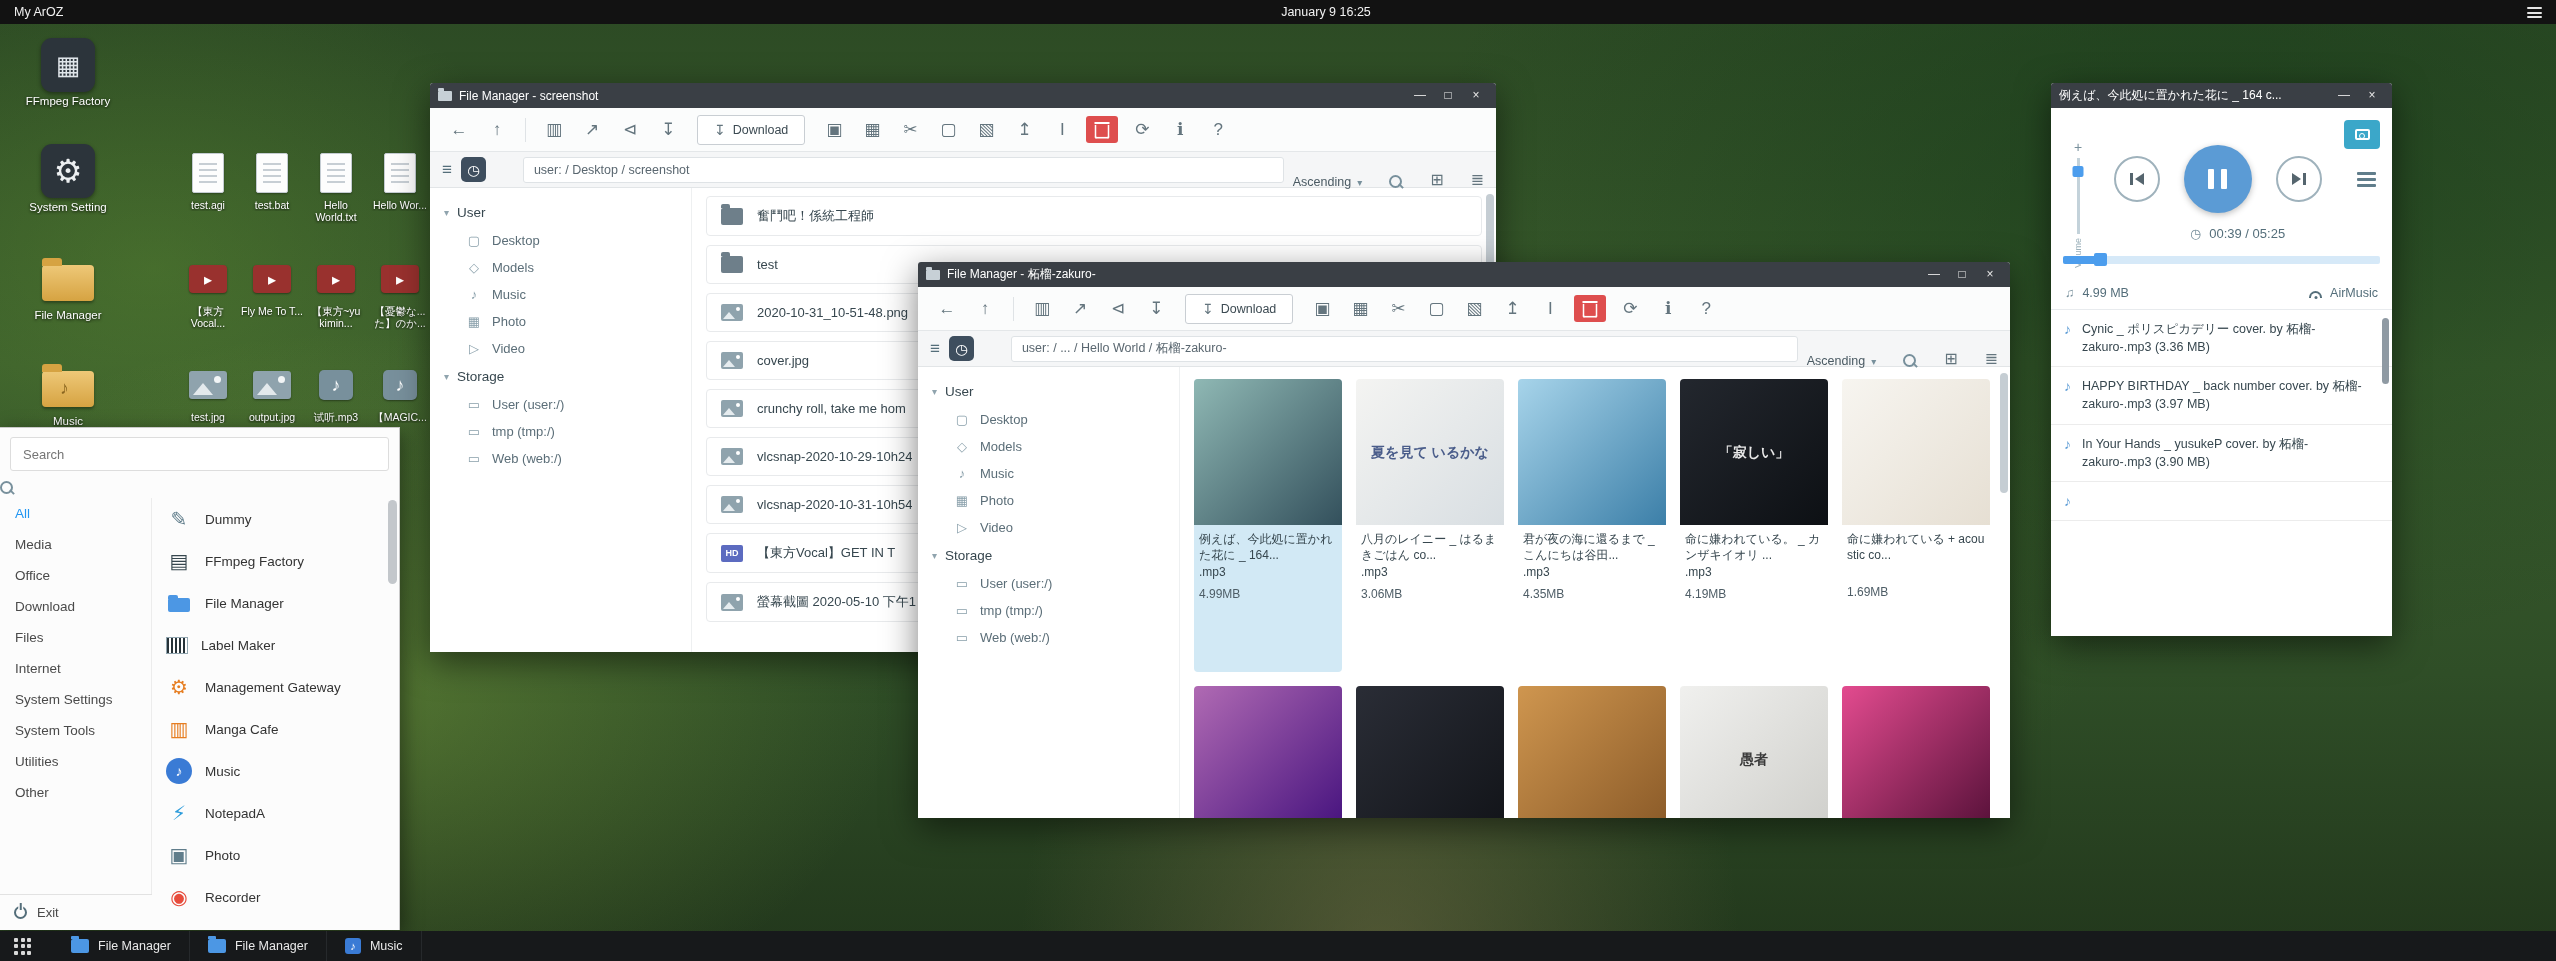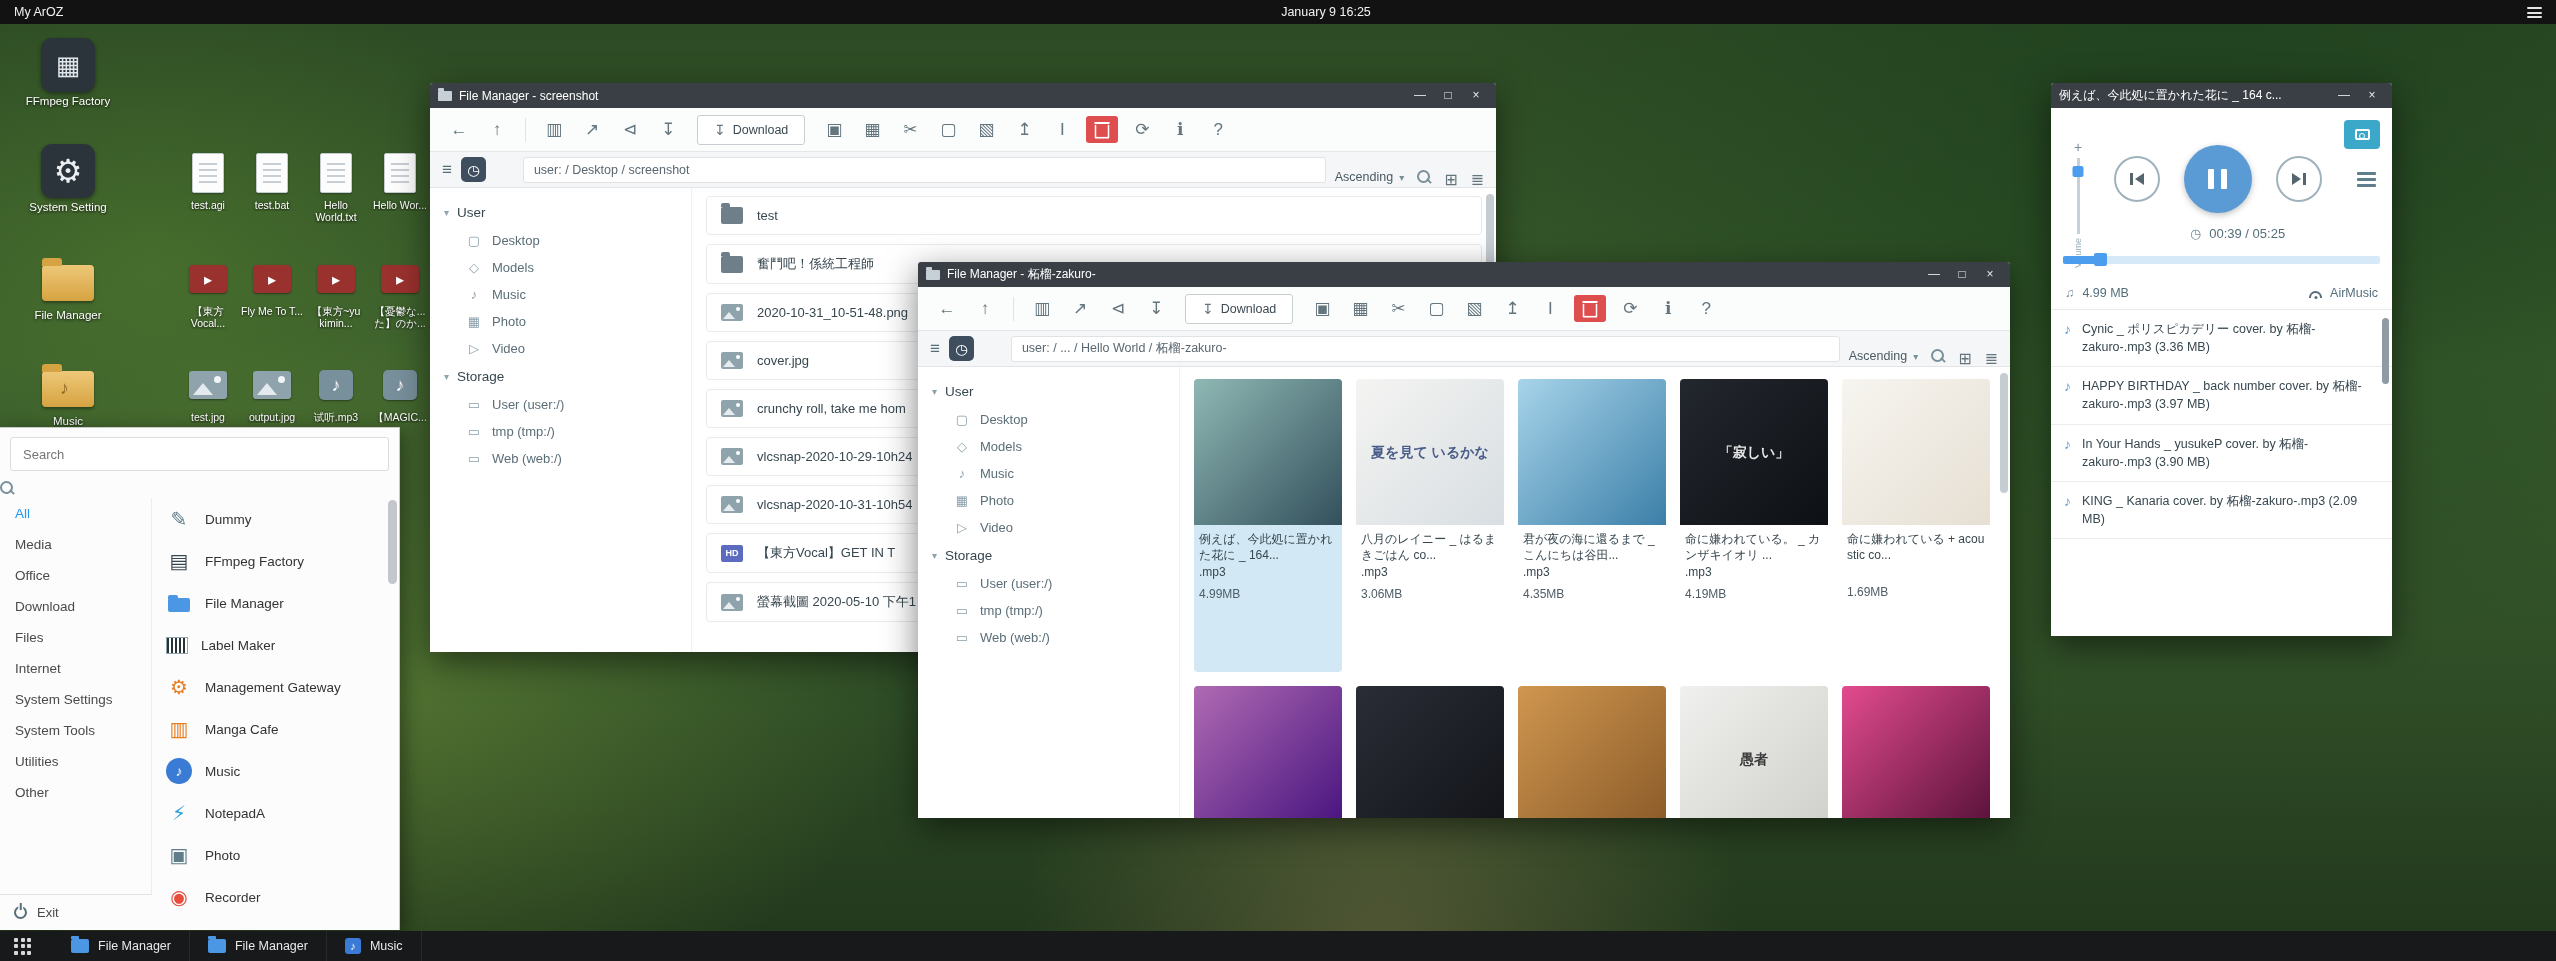--- a/index.html
+++ b/index.html
@@ -98,21 +98,21 @@
   .tbi-trash::before { content:""; position:absolute; width:11px; height:12px; border:2px solid #fff; border-top:none; border-radius:0 0 2px 2px; left:50%; top:50%; transform:translate(-50%,-38%); }
   .tbi-trash::after { content:""; position:absolute; width:15px; height:2px; background:#fff; left:50%; top:6px; transform:translateX(-50%); }
   .tb-divider { width:1px; height:24px; background:#dfe3e6; margin:0 5px; }
   .download-btn { display:flex; align-items:center; gap:7px; border:1px solid #c9ced3; background:#fff; border-radius:3px; padding:6px 16px; font-size:12.5px; color:#3c4a52; margin:0 6px; }
   .download-btn .dl-g { color:#64757e; font-size:14px; }
 
   .crumbbar { height:36px; background:#f5f6f7; border-bottom:1px solid #e2e5e7; display:flex; align-items:center; gap:9px; padding:0 12px; flex:0 0 auto; }
   .crumb-menu { font-size:17px; color:#546e7a; }
   .crumb-clock { width:25px; height:25px; background:#3e4e5e; color:#fff; border-radius:5px; display:flex; align-items:center; justify-content:center; font-size:14px; }
   .crumb-path { flex:1; height:26px; background:#fff; border:1px solid #dfe3e6; border-radius:3px; font-size:12.5px; color:#5a6770; display:flex; align-items:center; padding:0 10px; white-space:nowrap; overflow:hidden;margin-left:28px; }
-  .crumb-right { display:flex; align-items:flex-start; gap:13px;margin-top:20px; }
+  .crumb-right { display:flex; align-items:flex-end; gap:27px;margin-top:20px; }
   .sort { font-size:12.5px; color:#4a5a63; display:flex; align-items:center; gap:6px; }
   .sort .caret { font-size:10px; color:#78909c; }
   .view-ic { font-size:16px; color:#64757e; }
 
   .win-body { flex:1; display:flex; overflow:hidden; position:relative; }
   .fm-sidebar { width:262px; flex:0 0 auto; padding-top:10px; border-right:1px solid #eef0f1; overflow:hidden; }
   .sb-header { display:flex; align-items:center; gap:8px; padding:7px 14px; font-size:13.5px; color:#37474f; }
   .sb-header .caret { font-size:10px; color:#90a4ae; }
   .sb-item { display:flex; align-items:center; gap:10px; padding:6px 0 6px 36px; font-size:13px; color:#5b6e78; }
   .sb-item .sb-g { width:16px; color:#8aa0ab; font-size:13px; text-align:center; }
@@ -597,26 +597,26 @@
           <div class="sb-item">
             <span class="sb-g">▭</span>
             <span>Web (web:/)</span>
           </div>
         </div>
     </div>
     <div class="file-list">
 
         <div class="file-row">
           <span class="fic fic-folder"></span>
-          <span class="file-label">test</span>
+          <span class="file-label">奮鬥吧！係統工程師</span>
         </div>
 
         <div class="file-row">
           <span class="fic fic-folder"></span>
-          <span class="file-label">奮鬥吧！係統工程師</span>
+          <span class="file-label">test</span>
         </div>
 
         <div class="file-row">
           <span class="fic fic-image"></span>
           <span class="file-label">2020-10-31_10-51-48.png</span>
         </div>
 
         <div class="file-row">
           <span class="fic fic-image"></span>
           <span class="file-label">cover.jpg</span>
@@ -957,21 +957,20 @@
           <span class="pl-text">HAPPY BIRTHDAY _ back number cover. by 柘榴-zakuro-.mp3 (3.97 MB)</span>
         </div>
 
         <div class="pl-item">
           <span class="pl-note"></span>
           <span class="pl-text">In Your Hands _ yusukeP cover. by 柘榴-zakuro-.mp3 (3.90 MB)</span>
         </div>
 
         <div class="pl-item">
           <span class="pl-note"></span>
-          <span class="pl-text">KING _ Kanaria cover. by 柘榴-zakuro-.mp3 (2.09 MB)</span>
         </div>
       </div>
     <span class="pl-scroll"></span>
   </div>
 </section>
 
 <footer class="taskbar">
   <span class="waffle">
       <i></i>
       <i></i>

